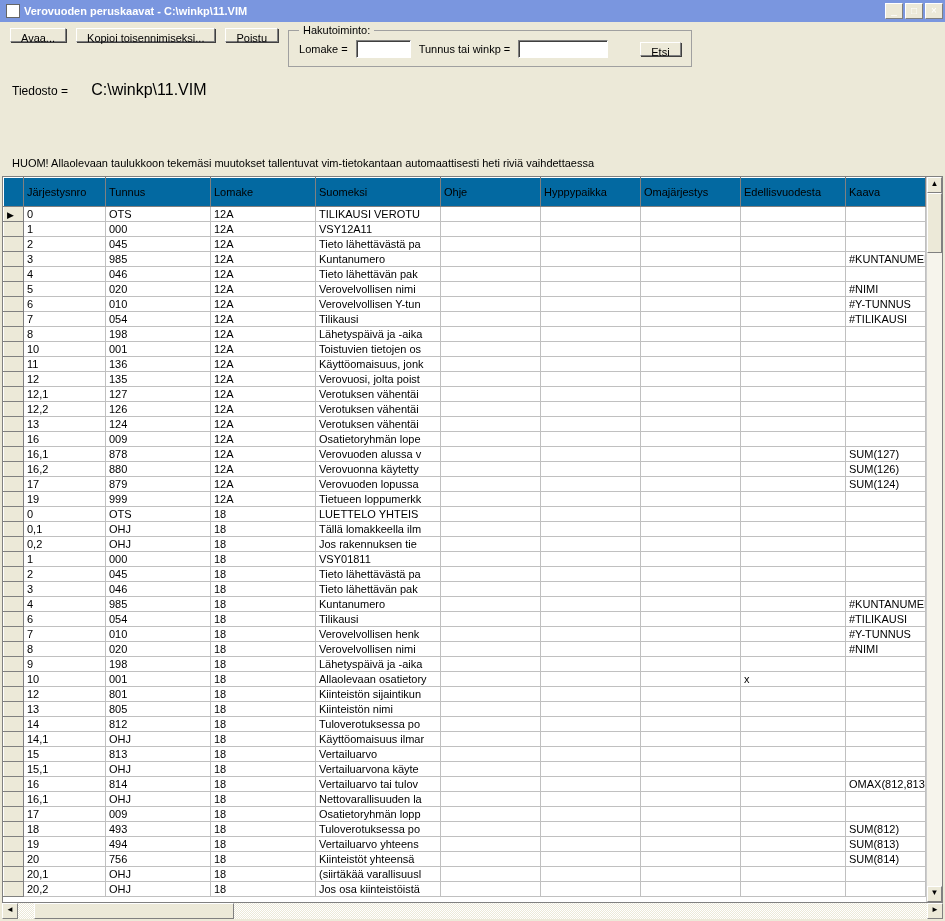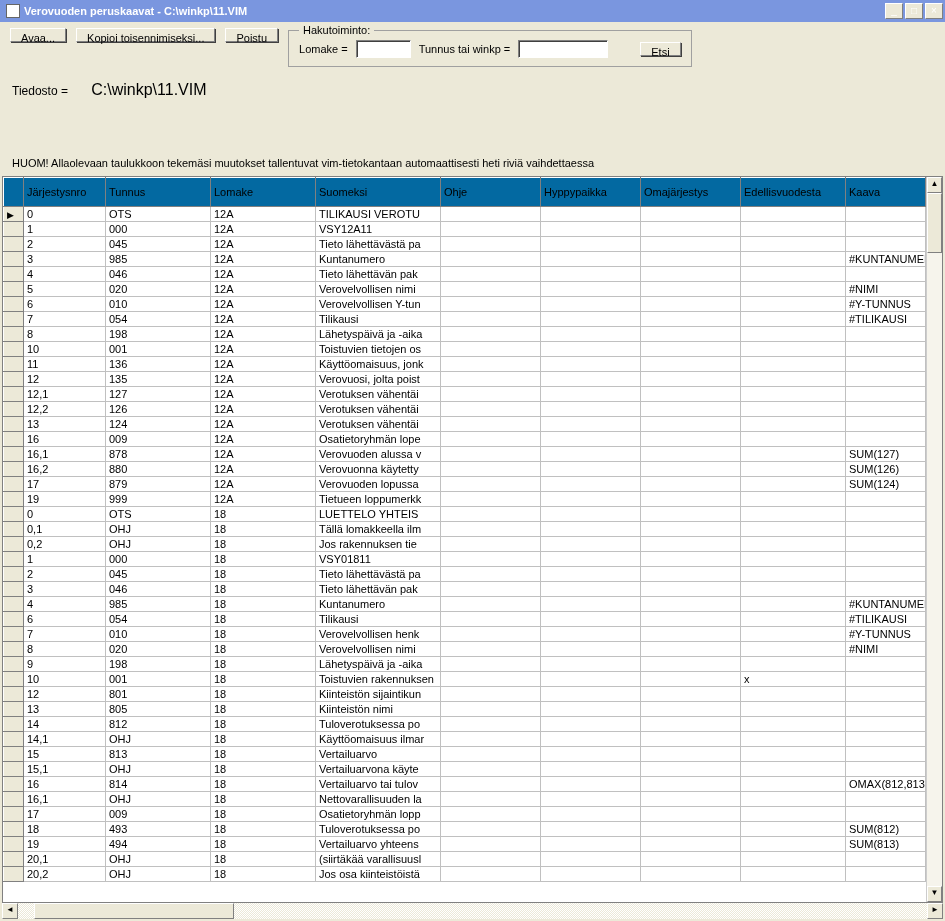--- a/index.html
+++ b/index.html
@@ -635,21 +635,21 @@
           <td></td>
           <td></td>
           <td></td>
           <td></td>
         </tr>
         <tr>
           <td class="rowhdr"></td>
           <td class="num">10</td>
           <td>001</td>
           <td>18</td>
-          <td>Toistuvien rakennuksen</td>
+          <td>Allaolevaan osatietory</td>
           <td></td>
           <td></td>
           <td></td>
           <td>x</td>
           <td></td>
         </tr>
         <tr>
           <td class="rowhdr"></td>
           <td class="num">12</td>
           <td>801</td>
@@ -773,20 +773,32 @@
           <td class="rowhdr"></td>
           <td class="num">19</td>
           <td>494</td>
           <td>18</td>
           <td>Vertailuarvo yhteens</td>
           <td></td>
           <td></td>
           <td></td>
           <td></td>
           <td>SUM(813)</td>
+        </tr>
+        <tr>
+          <td class="rowhdr"></td>
+          <td class="num">20</td>
+          <td>756</td>
+          <td>18</td>
+          <td>Kiinteistöt yhteensä</td>
+          <td></td>
+          <td></td>
+          <td></td>
+          <td></td>
+          <td>SUM(814)</td>
         </tr>
         <tr>
           <td class="rowhdr"></td>
           <td class="num">20,1</td>
           <td>OHJ</td>
           <td>18</td>
           <td>(siirtäkää varallisuusl</td>
           <td></td>
           <td></td>
           <td></td>

